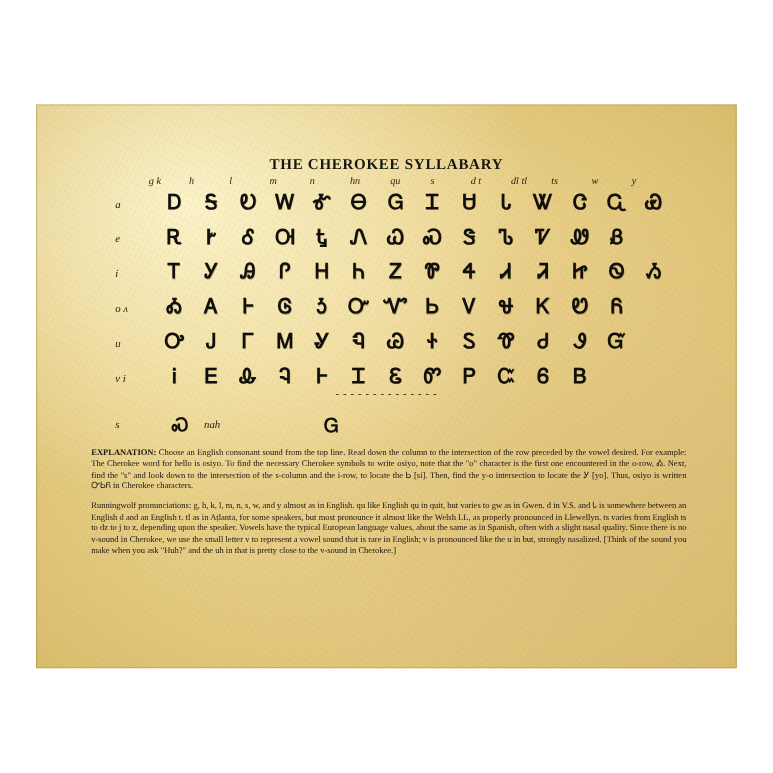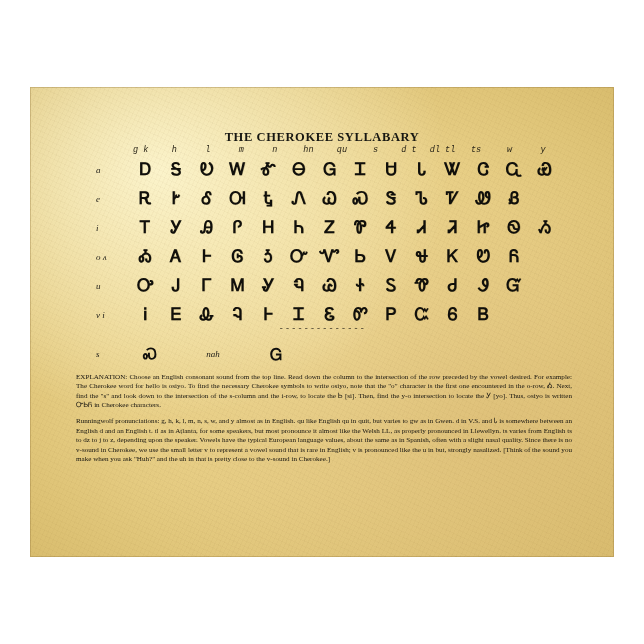--- a/index.html
+++ b/index.html
@@ -51,25 +51,23 @@
     left: 60px;
     top: 58px;
     width: 470px;
   }
   .col-head {
     display: flex;
     padding-left: 34px;
   }
   .col-head span {
     flex: 1 1 0;
-    text-align: center;
     font-size: 8.5px;
     color: #2a2518;
     font-style: italic;
-    font-family: Liberation Mono, monospace;
   }
   .srow {
     display: flex;
     align-items: center;
     height: 29px;
   }
   .rlabel {
     width: 34px;
     text-align: left;
     padding-left: 6px;
@@ -117,21 +115,21 @@
   .srow-extra .g1 {
     width: 40px;
     text-align: center;
     font-size: 15px;
     font-family: "DejaVu Serif", serif;
     font-weight: bold;
     color: #100f0b;
   }
   .srow-extra .lab2 {
     width: 86px;
-    text-align: center;
+    text-align: left;
     font-size: 9px;
     font-style: italic;
     color: #22201a;
   }
   .srow-extra .g2 {
     width: 40px;
     text-align: center;
     font-size: 16px;
     font-family: "DejaVu Serif", serif;
     font-weight: bold;
@@ -145,21 +143,21 @@
     width: 496px;
     font-size: 7.1px;
     line-height: 1.32;
     color: #16140f;
     text-align: justify;
   }
   .para {
     margin-bottom: 7px;
     text-indent: 0;
   }
-  .para b { font-weight: normal; }
+  .para b { font-weight: bold; }
   .credit {
     position: absolute;
     left: 46px;
     top: 414px;
     width: 496px;
     font-size: 7.1px;
     color: #16140f;
   }
 </style>
 </head>

